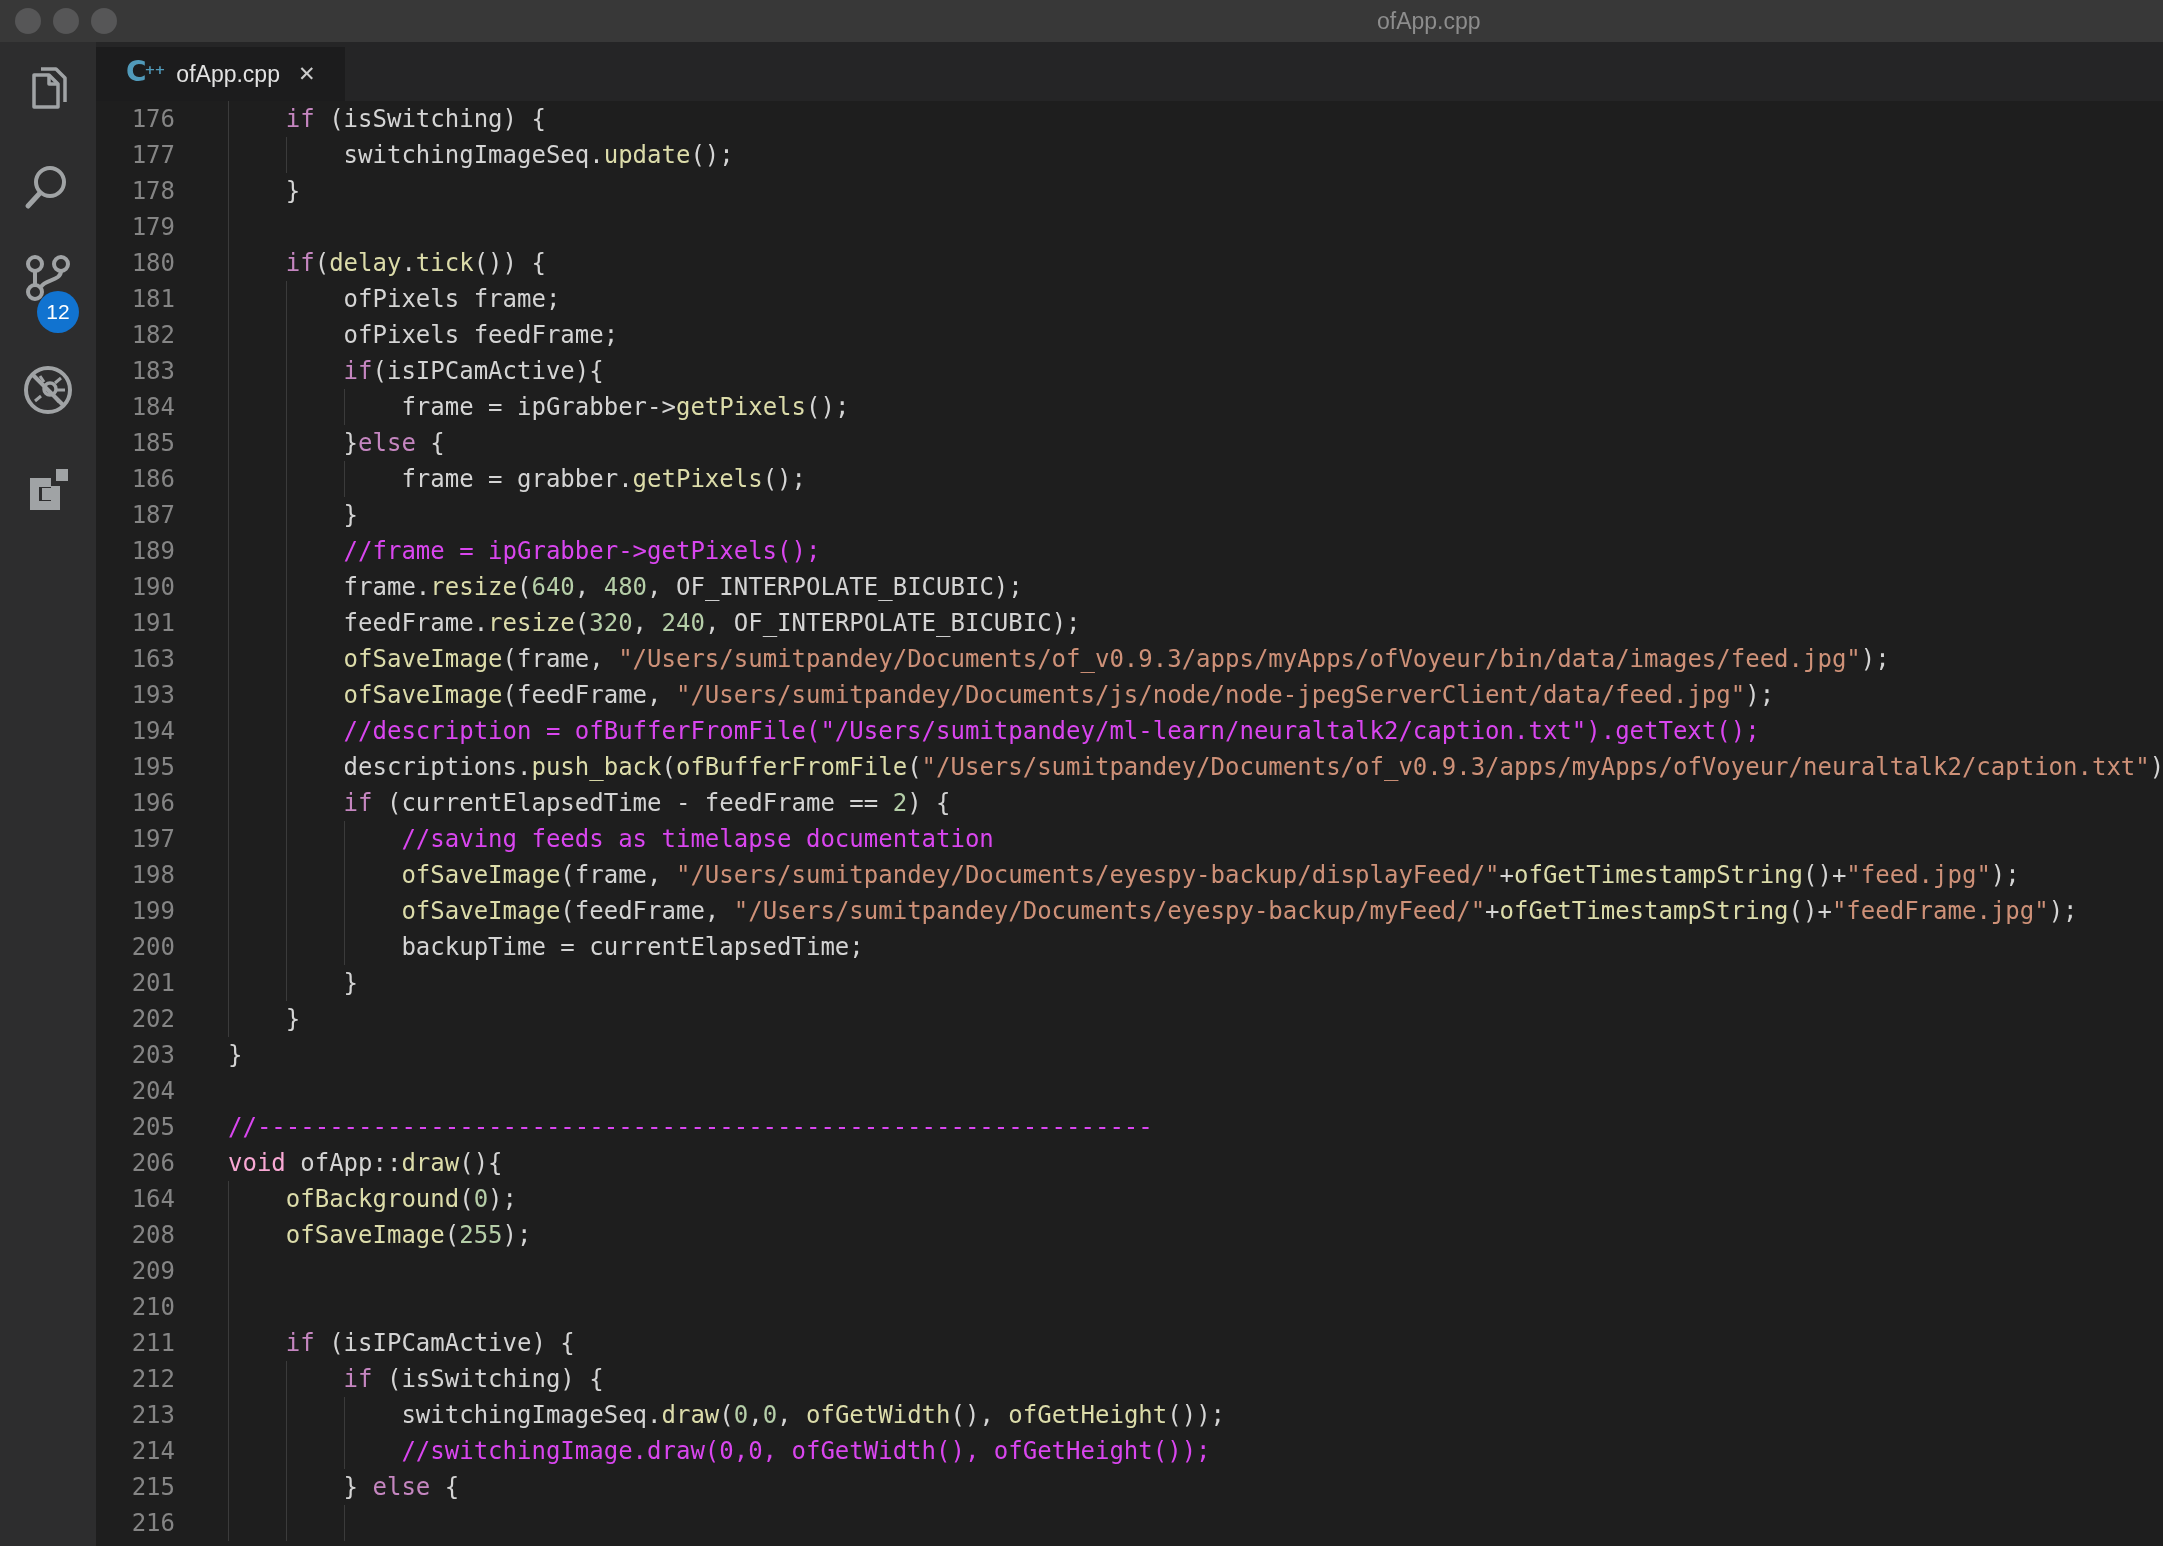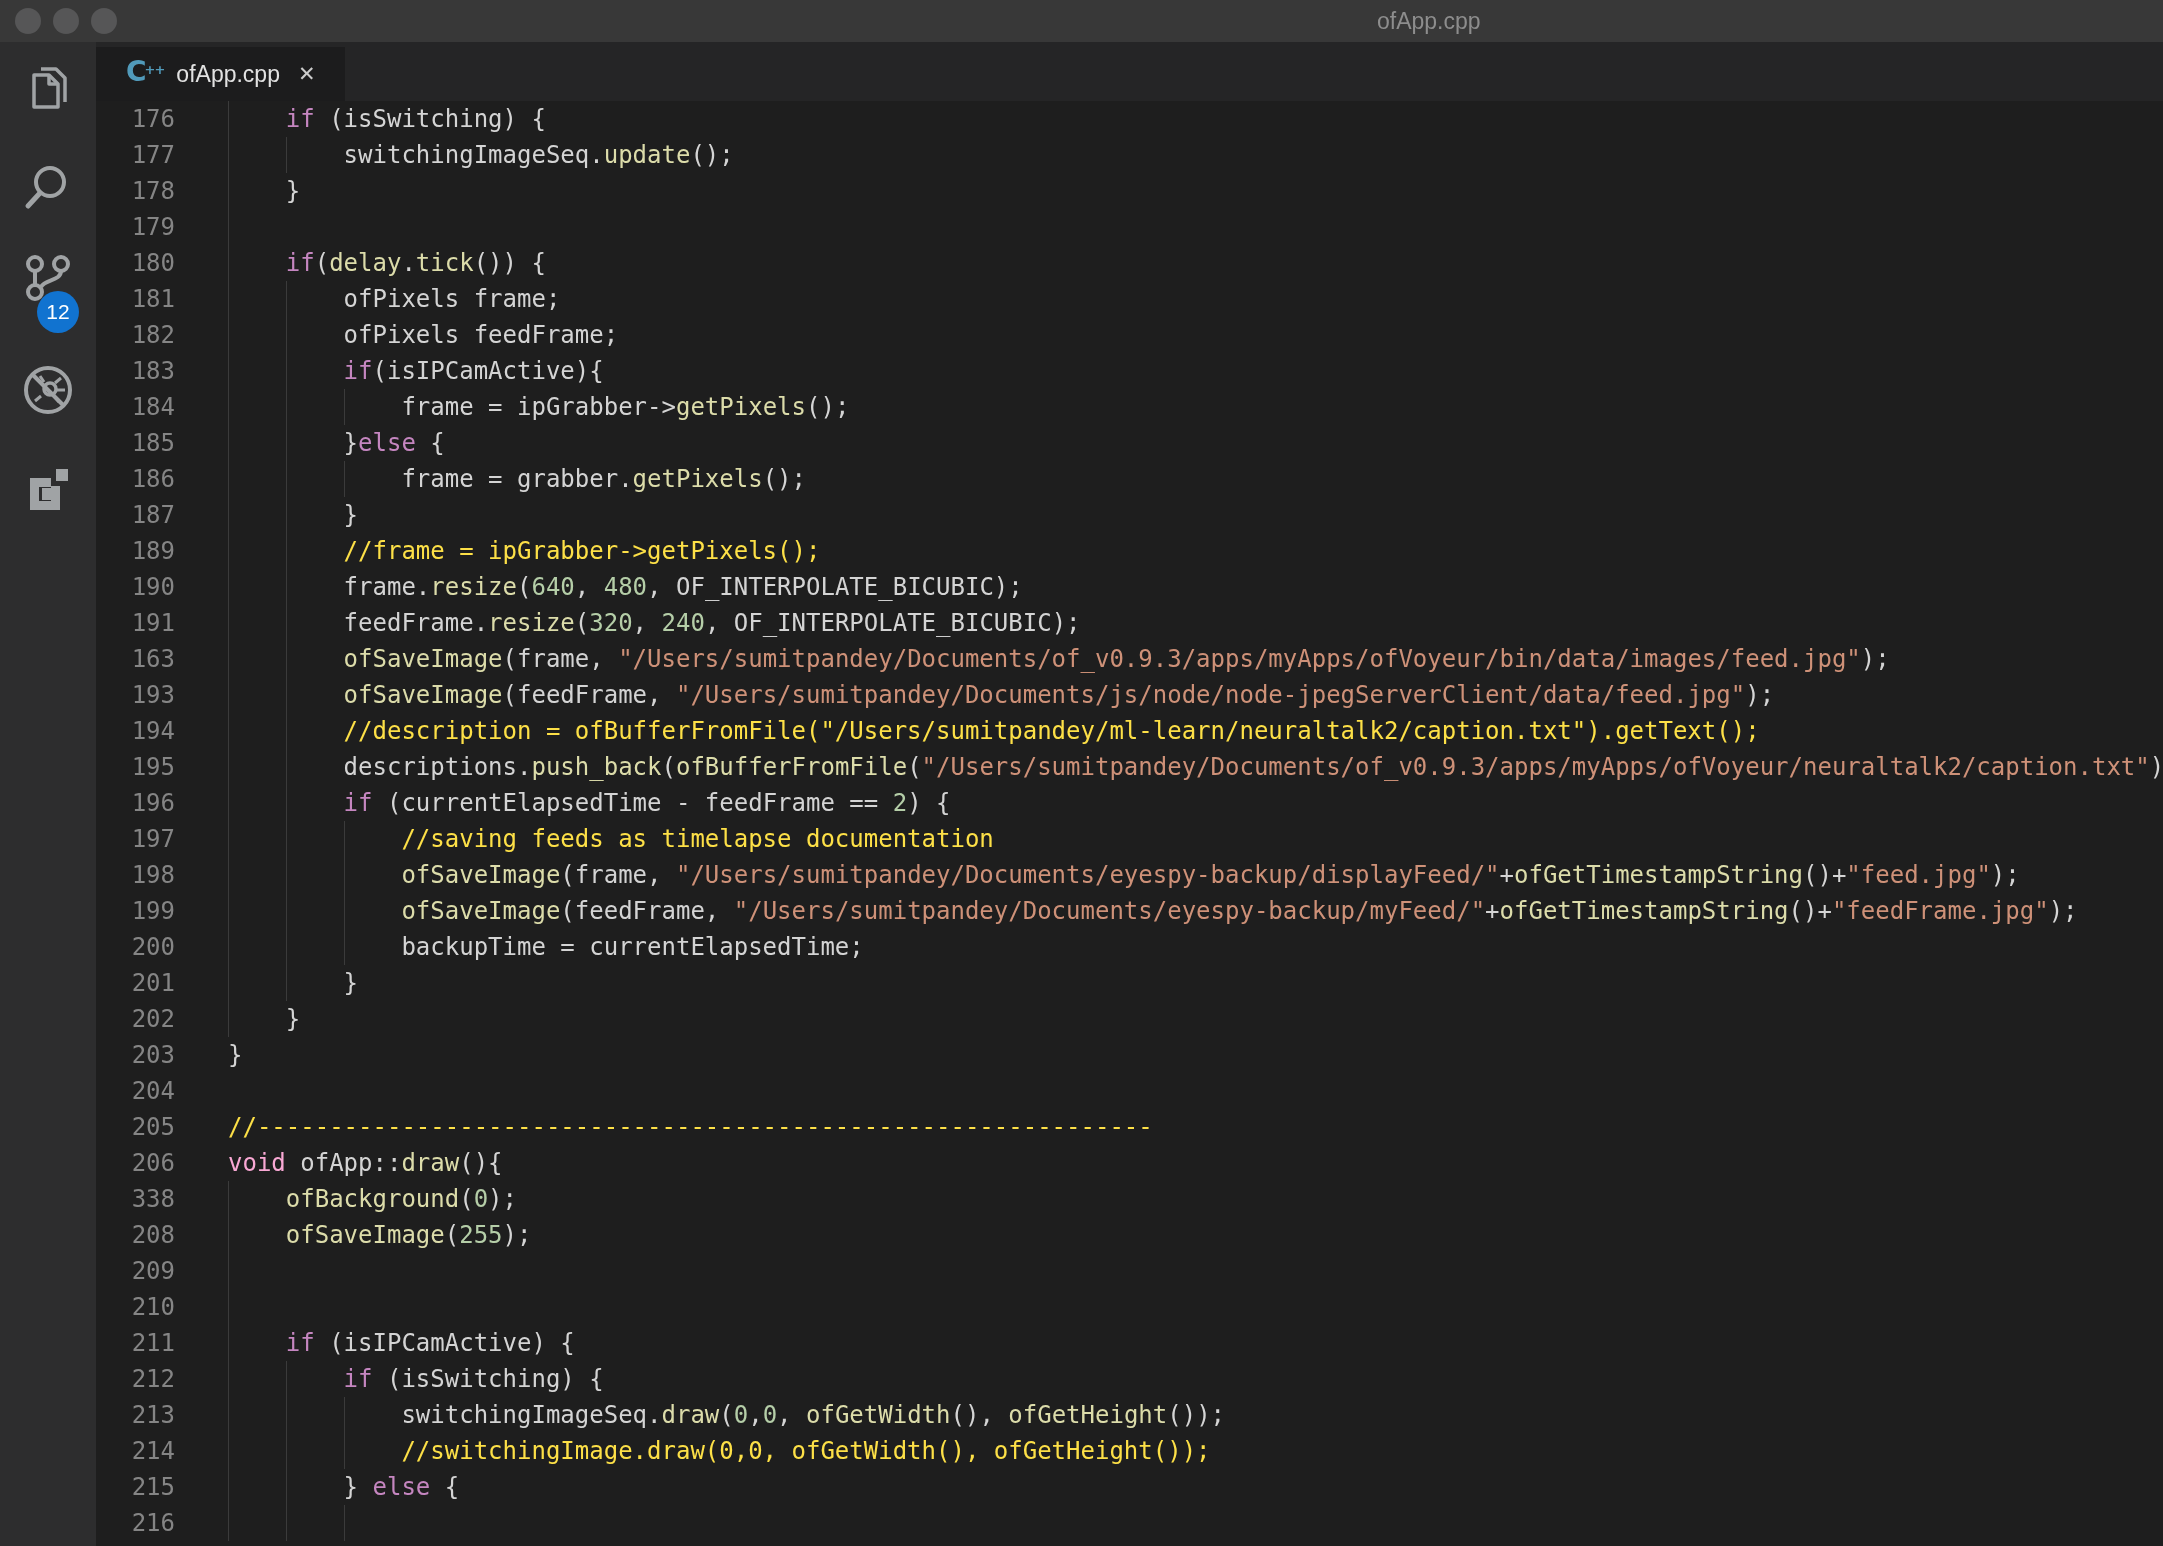--- a/index.html
+++ b/index.html
@@ -18,21 +18,21 @@
   #cpp-icon{margin-left:30px;color:#519aba;font-weight:bold;font-size:28px;line-height:28px;position:relative;font-family:"DejaVu Sans",sans-serif;}
   #cpp-icon .pp{font-size:13px;font-weight:bold;position:relative;top:-7px;left:-2px;letter-spacing:-1px;}
   #tab-label{margin-left:10px;color:#e2e2e2;font-size:23px;}
   #tab-close{margin-left:18px;color:#cccccc;font-size:21px;cursor:default;}
   #editor{position:absolute;left:96px;top:101px;width:2067px;height:1445px;background:#1e1e1e;overflow:hidden;}
   .row{position:relative;height:36px;display:flex;white-space:pre;font-family:"DejaVu Sans Mono",monospace;font-size:24px;line-height:36px;}
   .ln{width:79px;text-align:right;color:#858585;flex:none;}
   .code{margin-left:53px;flex:none;color:#d4d4d4;}
   .guide{position:absolute;top:0;width:1px;height:36px;background:#3b3b3b;}
   .t-kw{color:#c586c0}.t-fn{color:#dcdcaa}.t-str{color:#ce9178}.t-num{color:#b5cea8}
-  .t-cm{color:#fde047}.t-st{color:#f9a8d4}.t-pl{color:#d4d4d4}
+  .t-cm{color:#d946ef}.t-st{color:#f9a8d4}.t-pl{color:#d4d4d4}
 </style>
 </head>
 <body>
 
 <div id="titlebar">
   <div class="light" id="light-close"></div>
   <div class="light" id="light-min"></div>
   <div class="light" id="light-zoom"></div>
   <div id="win-title">ofApp.cpp</div>
 </div>
@@ -113,21 +113,21 @@
     <div class="row"><div class="ln">197</div><span class="guide" style="left: 132px;"></span><span class="guide" style="left: 189.796px;"></span><span class="guide" style="left: 247.592px;"></span><div class="code">            <span class="t-cm">//saving feeds as timelapse documentation</span></div></div>
     <div class="row"><div class="ln">198</div><span class="guide" style="left: 132px;"></span><span class="guide" style="left: 189.796px;"></span><span class="guide" style="left: 247.592px;"></span><div class="code">            <span class="t-fn">ofSaveImage</span><span class="t-pl">(frame, </span><span class="t-str">"/Users/sumitpandey/Documents/eyespy-backup/displayFeed/"</span><span class="t-pl">+</span><span class="t-fn">ofGetTimestampString</span><span class="t-pl">()+</span><span class="t-str">"feed.jpg"</span><span class="t-pl">);</span></div></div>
     <div class="row"><div class="ln">199</div><span class="guide" style="left: 132px;"></span><span class="guide" style="left: 189.796px;"></span><span class="guide" style="left: 247.592px;"></span><div class="code">            <span class="t-fn">ofSaveImage</span><span class="t-pl">(feedFrame, </span><span class="t-str">"/Users/sumitpandey/Documents/eyespy-backup/myFeed/"</span><span class="t-pl">+</span><span class="t-fn">ofGetTimestampString</span><span class="t-pl">()+</span><span class="t-str">"feedFrame.jpg"</span><span class="t-pl">);</span></div></div>
     <div class="row"><div class="ln">200</div><span class="guide" style="left: 132px;"></span><span class="guide" style="left: 189.796px;"></span><span class="guide" style="left: 247.592px;"></span><div class="code">            <span class="t-pl">backupTime = currentElapsedTime;</span></div></div>
     <div class="row"><div class="ln">201</div><span class="guide" style="left: 132px;"></span><span class="guide" style="left: 189.796px;"></span><div class="code">        <span class="t-pl">}</span></div></div>
     <div class="row"><div class="ln">202</div><span class="guide" style="left: 132px;"></span><div class="code">    <span class="t-pl">}</span></div></div>
     <div class="row"><div class="ln">203</div><div class="code"><span class="t-pl">}</span></div></div>
     <div class="row"><div class="ln">204</div><div class="code"></div></div>
     <div class="row"><div class="ln">205</div><div class="code"><span class="t-cm">//--------------------------------------------------------------</span></div></div>
     <div class="row"><div class="ln">206</div><div class="code"><span class="t-st">void</span><span class="t-pl"> ofApp::</span><span class="t-fn">draw</span><span class="t-pl">(){</span></div></div>
-    <div class="row"><div class="ln">338</div><span class="guide" style="left: 132px;"></span><div class="code">    <span class="t-fn">ofBackground</span><span class="t-pl">(</span><span class="t-num">0</span><span class="t-pl">);</span></div></div>
+    <div class="row"><div class="ln">164</div><span class="guide" style="left: 132px;"></span><div class="code">    <span class="t-fn">ofBackground</span><span class="t-pl">(</span><span class="t-num">0</span><span class="t-pl">);</span></div></div>
     <div class="row"><div class="ln">208</div><span class="guide" style="left: 132px;"></span><div class="code">    <span class="t-fn">ofSaveImage</span><span class="t-pl">(</span><span class="t-num">255</span><span class="t-pl">);</span></div></div>
     <div class="row"><div class="ln">209</div><span class="guide" style="left: 132px;"></span><div class="code"></div></div>
     <div class="row"><div class="ln">210</div><span class="guide" style="left: 132px;"></span><div class="code"></div></div>
     <div class="row"><div class="ln">211</div><span class="guide" style="left: 132px;"></span><div class="code">    <span class="t-kw">if</span><span class="t-pl"> (isIPCamActive) {</span></div></div>
     <div class="row"><div class="ln">212</div><span class="guide" style="left: 132px;"></span><span class="guide" style="left: 189.796px;"></span><div class="code">        <span class="t-kw">if</span><span class="t-pl"> (isSwitching) {</span></div></div>
     <div class="row"><div class="ln">213</div><span class="guide" style="left: 132px;"></span><span class="guide" style="left: 189.796px;"></span><span class="guide" style="left: 247.592px;"></span><div class="code">            <span class="t-pl">switchingImageSeq.</span><span class="t-fn">draw</span><span class="t-pl">(</span><span class="t-num">0</span><span class="t-pl">,</span><span class="t-num">0</span><span class="t-pl">, </span><span class="t-fn">ofGetWidth</span><span class="t-pl">(), </span><span class="t-fn">ofGetHeight</span><span class="t-pl">());</span></div></div>
     <div class="row"><div class="ln">214</div><span class="guide" style="left: 132px;"></span><span class="guide" style="left: 189.796px;"></span><span class="guide" style="left: 247.592px;"></span><div class="code">            <span class="t-cm">//switchingImage.draw(0,0, ofGetWidth(), ofGetHeight());</span></div></div>
     <div class="row"><div class="ln">215</div><span class="guide" style="left: 132px;"></span><span class="guide" style="left: 189.796px;"></span><div class="code">        <span class="t-pl">} </span><span class="t-kw">else</span><span class="t-pl"> {</span></div></div>
     <div class="row"><div class="ln">216</div><span class="guide" style="left: 132px;"></span><span class="guide" style="left: 189.796px;"></span><span class="guide" style="left: 247.592px;"></span><div class="code">            </div></div>
   </div>

